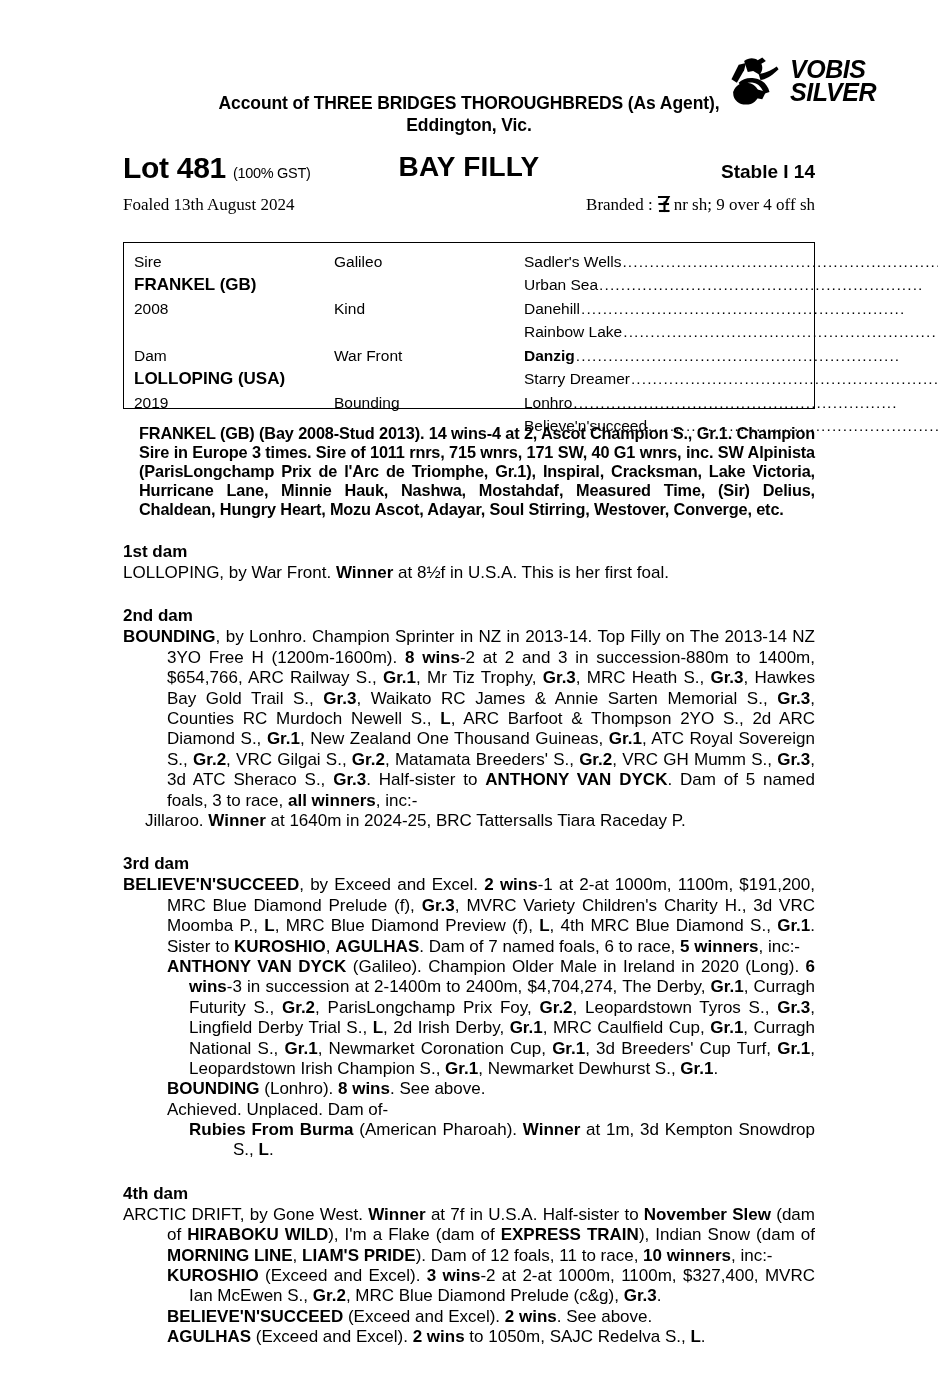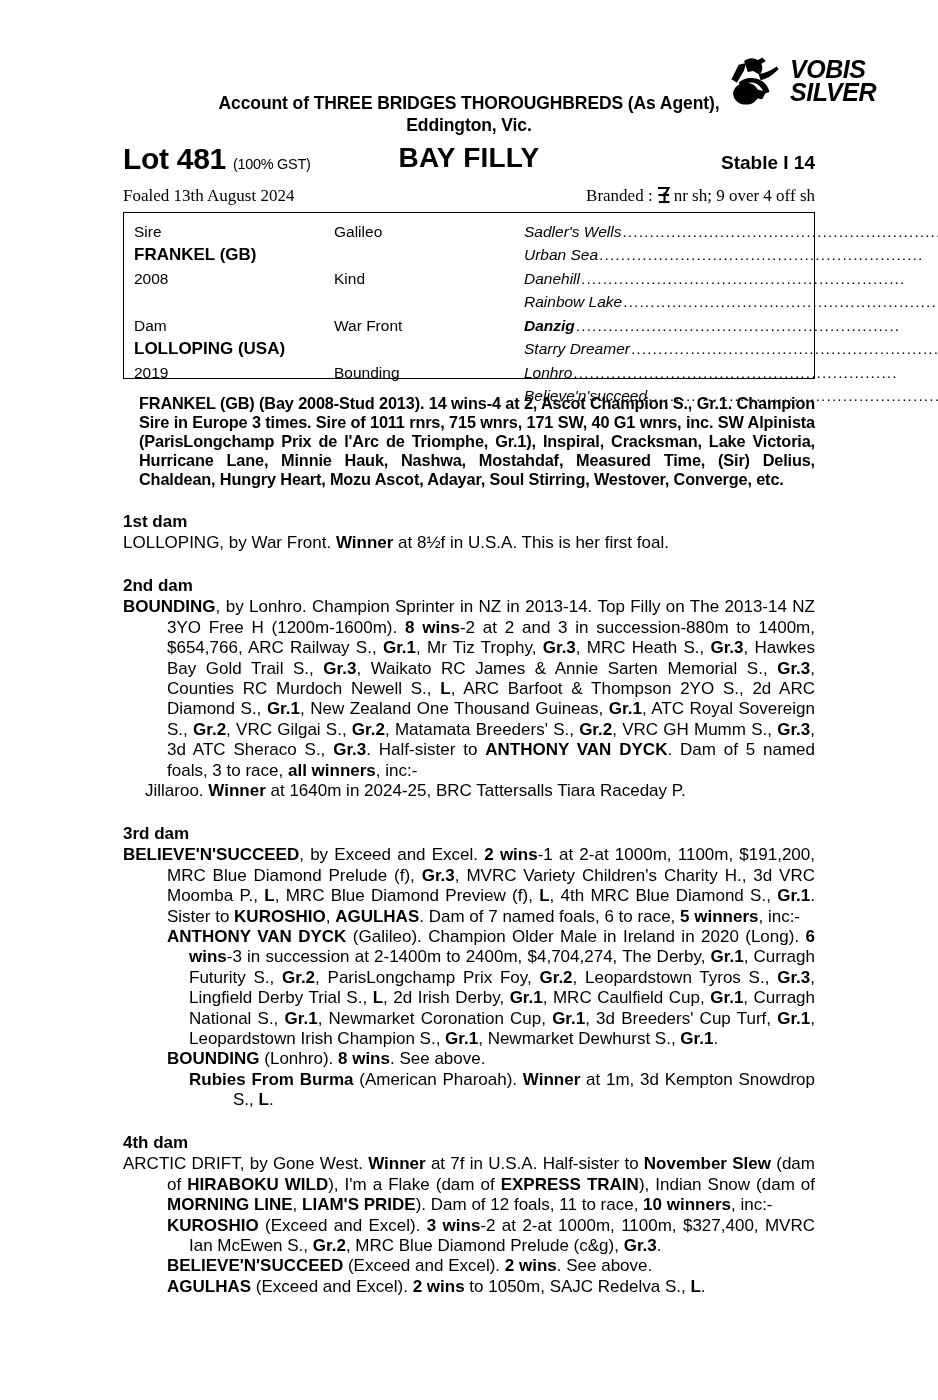--- a/index.html
+++ b/index.html
@@ -51,21 +51,21 @@
     font-size: 17.5px;
     line-height: 1.28;
     padding-top: 92px;
     letter-spacing: -0.1px;
   }
   .account .acc-line2 { display: block; }
 
   .titlerow {
     display: flex;
     align-items: baseline;
-    margin-top: 5px;
+    margin-top: 14px;
     position: relative;
     text-align: right;
   }
   .lot {
     font-size: 30px;
     font-weight: bold;
     letter-spacing: -0.3px;
   }
   .gst {
     font-size: 14.5px;
@@ -99,42 +99,42 @@
     width: 17px;
     height: 20px;
     vertical-align: -4px;
     margin: 0 1px 0 3px;
   }
   .brand-sym svg { display: block; }
 
   
   .ped {
     border: 1.6px solid #000;
-    margin-top: 6px;
+    margin-top: 27px;
     padding: 7px 0 20px 10px;
     box-sizing: border-box;
     height: 167px;
   }
   .ped-grid {
     display: grid;
     grid-template-columns: 200px 190px 1fr;
     font-size: 15.5px;
     line-height: 1.0;
   }
   .ped-c1 > div, .ped-c2 > div { height: 23.5px; line-height: 23.5px; }
   .ped-c1 .strong, .ped-c2 .strong { font-weight: bold; font-size: 17px; }
   .ped-c3 .pl {
     height: 23.5px;
     line-height: 23.5px;
     display: flex;
     align-items: baseline;
     white-space: nowrap;
     overflow: hidden;
   }
-  .ped-c3 .nm { flex: 0 0 auto; font-style: italic; }
+  .ped-c3 .nm { flex: 0 0 auto; }
   .ped-c3 .dots {
     flex: 1 1 auto;
     overflow: hidden;
     margin: 0 1px;
     letter-spacing: 1.1px;
     white-space: nowrap;
     font-size: 15.5px;
     min-width: 4px;
   }
   .b { font-weight: bold; }
@@ -301,20 +301,21 @@
   <div class="para hang tight"><b>BOUNDING</b>, by Lonhro. Champion Sprinter in NZ in 2013-14. Top Filly on The 2013-14 NZ 3YO Free H (1200m-1600m). <b>8 wins</b>-2 at 2 and 3 in succession-880m to 1400m, $654,766, ARC Railway S., <b>Gr.1</b>, Mr Tiz Trophy, <b>Gr.3</b>, MRC Heath S., <b>Gr.3</b>, Hawkes Bay Gold Trail S., <b>Gr.3</b>, Waikato RC James &amp; Annie Sarten Memorial S., <b>Gr.3</b>, Counties RC Murdoch Newell S., <b>L</b>, ARC Barfoot &amp; Thompson 2YO S., 2d ARC Diamond S., <b>Gr.1</b>, New Zealand One Thousand Guineas, <b>Gr.1</b>, ATC Royal Sovereign S., <b>Gr.2</b>, VRC Gilgai S., <b>Gr.2</b>, Matamata Breeders' S., <b>Gr.2</b>, VRC GH Mumm S., <b>Gr.3</b>, 3d ATC Sheraco S., <b>Gr.3</b>. Half-sister to <b>ANTHONY VAN DYCK</b>. Dam of 5 named foals, 3 to race, <b>all winners</b>, inc:-</div>
   <div id="d2prog">
       <div class="para hang2 tight">Jillaroo. <b>Winner</b> at 1640m in 2024-25, BRC Tattersalls Tiara Raceday P.</div>
     </div>
 
   <div class="dam-head">3rd dam</div>
   <div class="para hang tight"><b>BELIEVE'N'SUCCEED</b>, by Exceed and Excel. <b>2 wins</b>-1 at 2-at 1000m, 1100m, $191,200, MRC Blue Diamond Prelude (f), <b>Gr.3</b>, MVRC Variety Children's Charity H., 3d VRC Moomba P., <b>L</b>, MRC Blue Diamond Preview (f), <b>L</b>, 4th MRC Blue Diamond S., <b>Gr.1</b>. Sister to <b>KUROSHIO</b>, <b>AGULHAS</b>. Dam of 7 named foals, 6 to race, <b>5 winners</b>, inc:-</div>
   <div id="d3prog">
       <div class="para ind1 tight"><b>ANTHONY VAN DYCK</b> (Galileo). Champion Older Male in Ireland in 2020 (Long). <b>6 wins</b>-3 in succession at 2-1400m to 2400m, $4,704,274, The Derby, <b>Gr.1</b>, Curragh Futurity S., <b>Gr.2</b>, ParisLongchamp Prix Foy, <b>Gr.2</b>, Leopardstown Tyros S., <b>Gr.3</b>, Lingfield Derby Trial S., <b>L</b>, 2d Irish Derby, <b>Gr.1</b>, MRC Caulfield Cup, <b>Gr.1</b>, Curragh National S., <b>Gr.1</b>, Newmarket Coronation Cup, <b>Gr.1</b>, 3d Breeders' Cup Turf, <b>Gr.1</b>, Leopardstown Irish Champion S., <b>Gr.1</b>, Newmarket Dewhurst S., <b>Gr.1</b>.</div>
       <div class="para ind1 tight"><b>BOUNDING</b> (Lonhro). <b>8 wins</b>. See above.</div>
+      <div class="para ind1 tight">Achieved. Unplaced. Dam of-</div>
     </div>
   <div id="d3grand">
       <div class="para ind2 tight"><b>Rubies From Burma</b> (American Pharoah). <b>Winner</b> at 1m, 3d Kempton Snowdrop S., <b>L</b>.</div>
     </div>
 
   <div class="dam-head">4th dam</div>
   <div class="para hang tight">ARCTIC DRIFT, by Gone West. <b>Winner</b> at 7f in U.S.A. Half-sister to <b>November Slew</b> (dam of <b>HIRABOKU WILD</b>), I'm a Flake (dam of <b>EXPRESS TRAIN</b>), Indian Snow (dam of <b>MORNING LINE</b>, <b>LIAM'S PRIDE</b>). Dam of 12 foals, 11 to race, <b>10 winners</b>, inc:-</div>
   <div id="d4prog">
       <div class="para ind1 tight"><b>KUROSHIO</b> (Exceed and Excel). <b>3 wins</b>-2 at 2-at 1000m, 1100m, $327,400, MVRC Ian McEwen S., <b>Gr.2</b>, MRC Blue Diamond Prelude (c&amp;g), <b>Gr.3</b>.</div>
       <div class="para ind1 tight"><b>BELIEVE'N'SUCCEED</b> (Exceed and Excel). <b>2 wins</b>. See above.</div>

